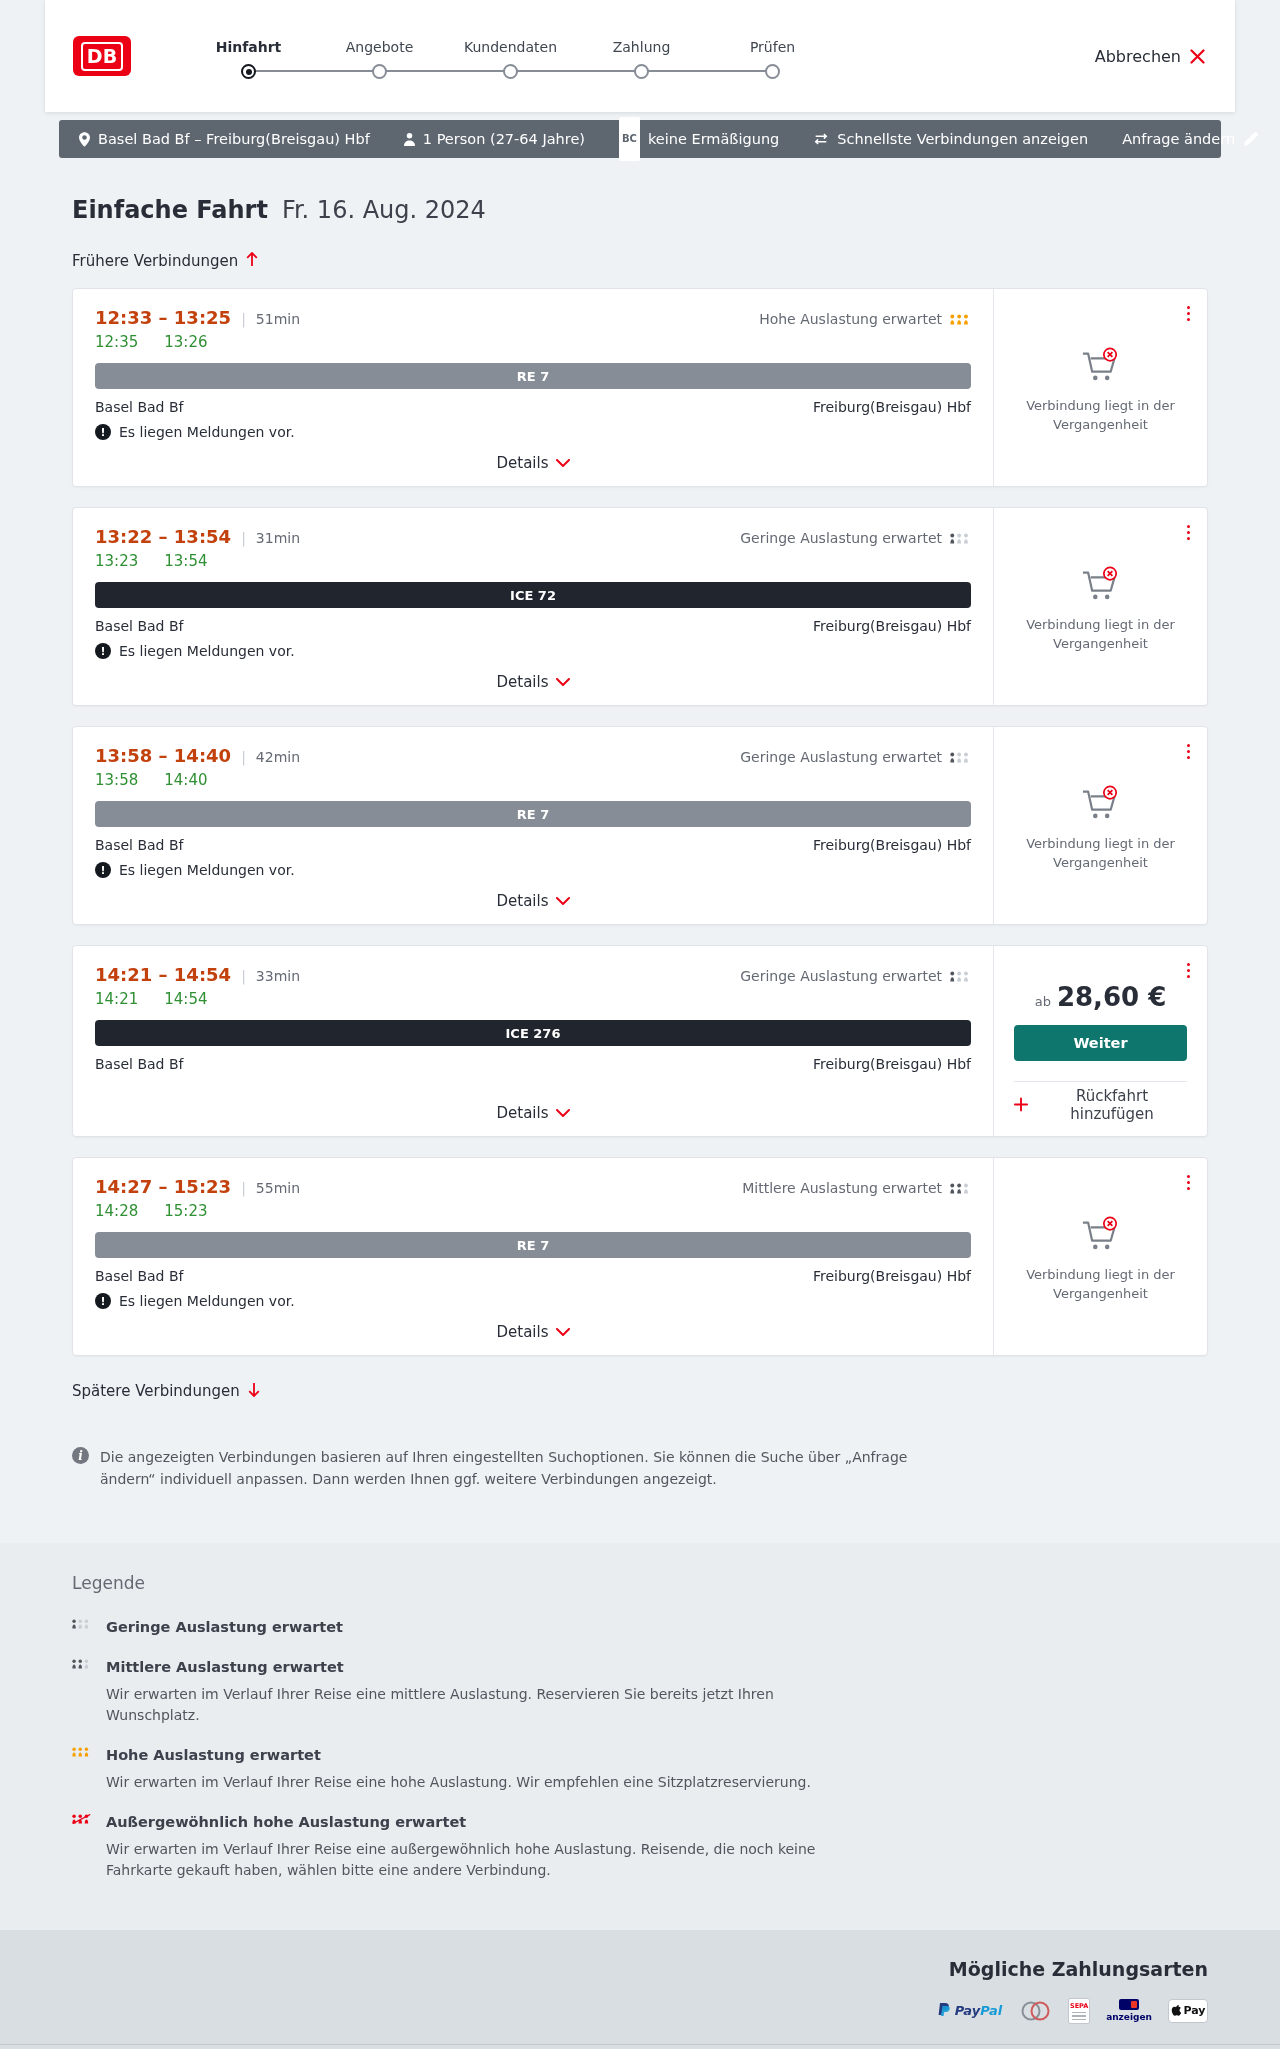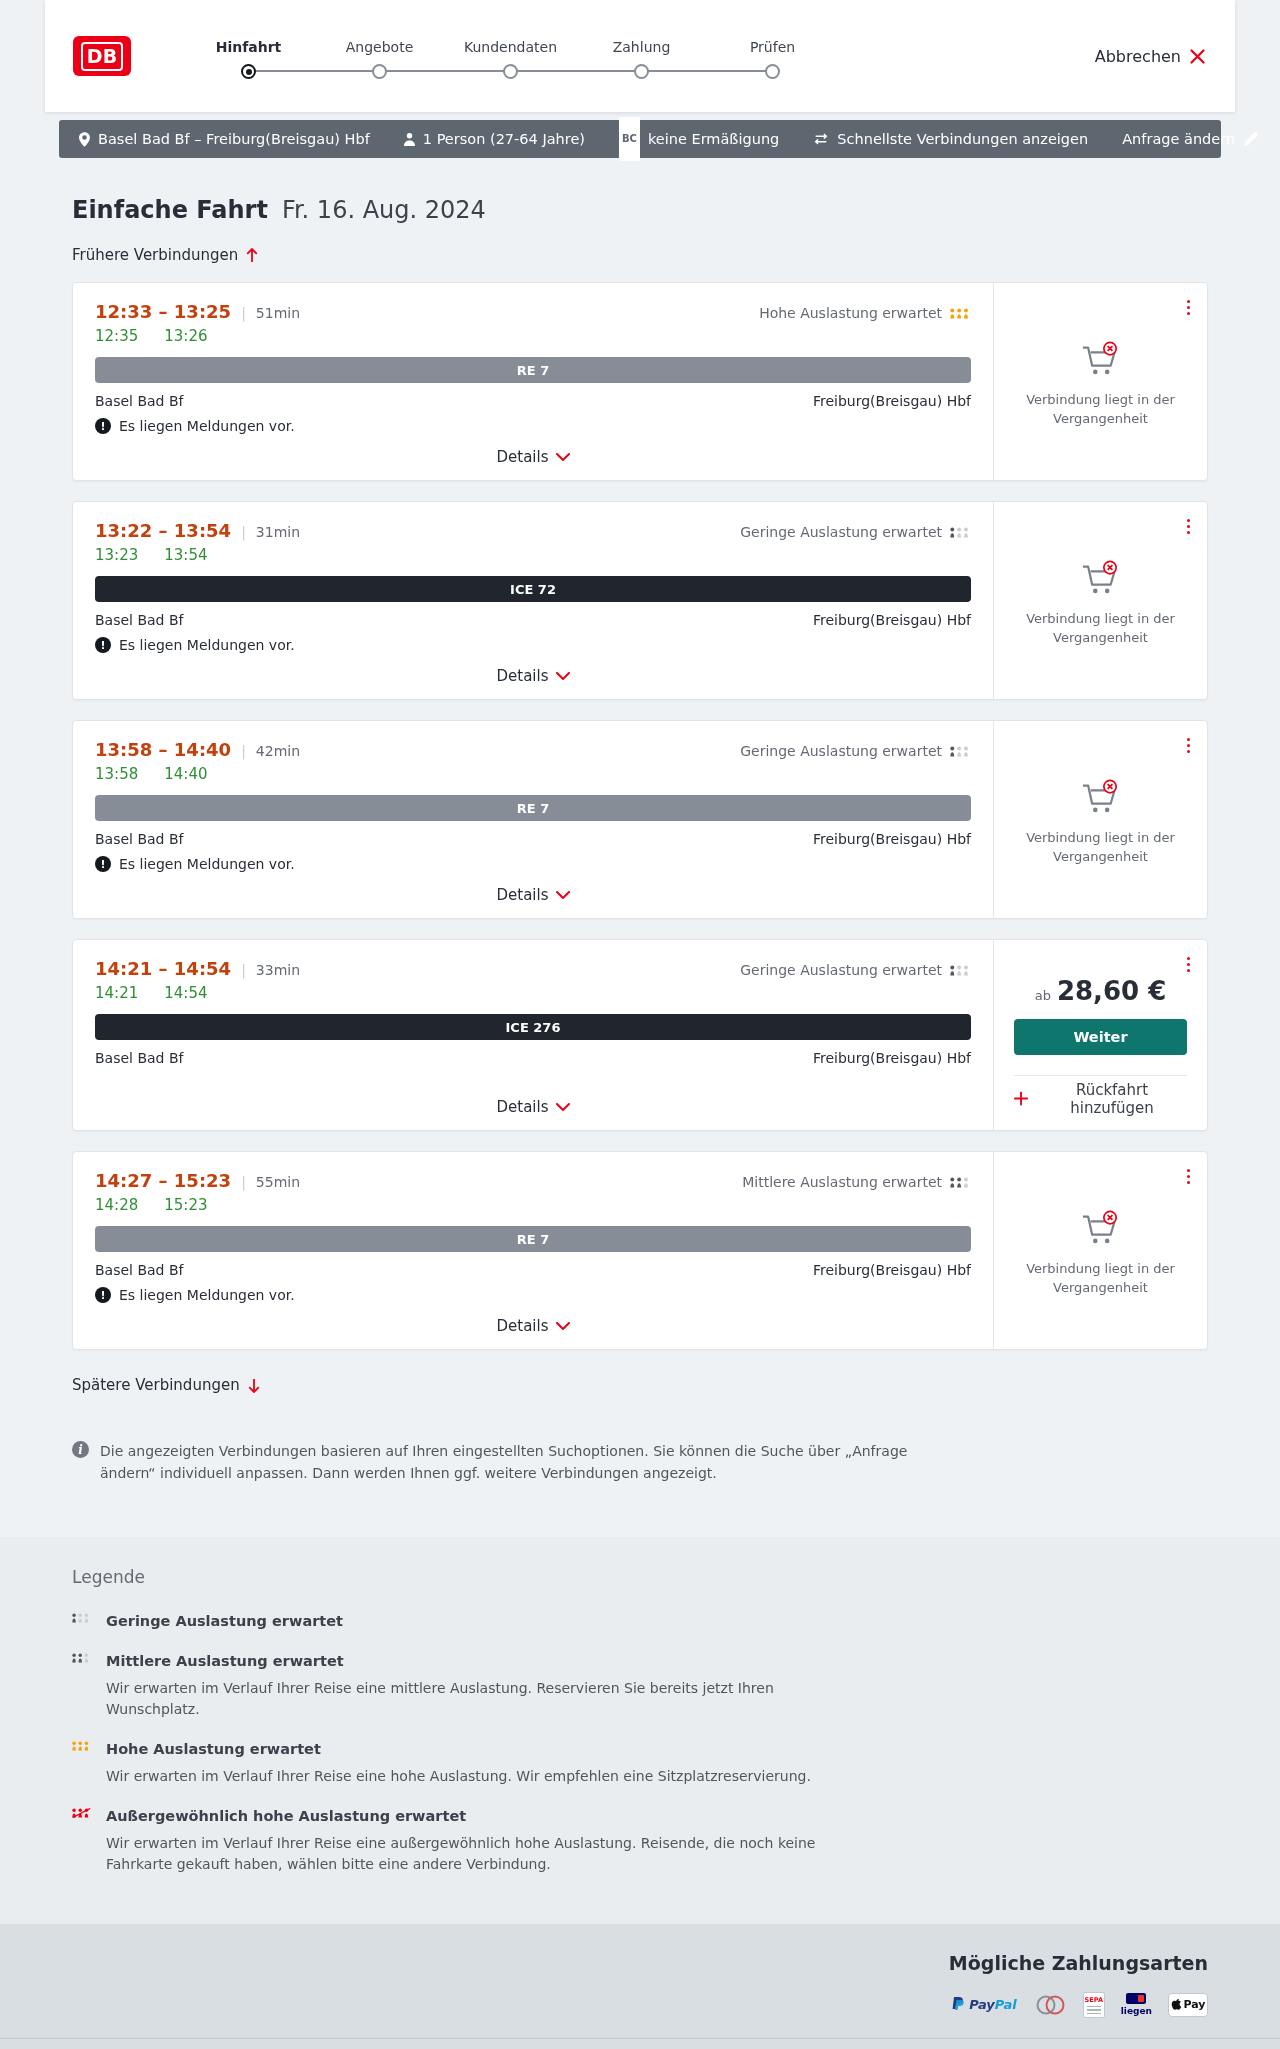--- a/index.html
+++ b/index.html
@@ -52,25 +52,25 @@
   }
   .qitem { display:flex; align-items:center; gap:8px; white-space:nowrap; }
   .bc-badge {
     background:#fff; color:#5e6670; font-size:10px; font-weight:bold;
     border-radius:2px; padding:16px 3px; line-height:12px;
   }
   .q-edit { margin-left:auto; display:flex; align-items:center; gap:9px; cursor:pointer; }
 
   
   .results { margin:0 60px; }
-  .page-title-row { margin:38px 12px 10px; display:flex; align-items:baseline; gap:14px; }
+  .page-title-row { margin:38px 12px 16px; display:flex; align-items:baseline; gap:14px; }
   .page-title { font-size:24px; font-weight:bold; color:#282d37; }
   .page-date { font-size:24px; font-weight:normal; color:#3c414b; }
   .shift-link {
-    display:inline-flex; align-items:center; gap:8px; margin:12px 12px 18px;
+    display:inline-flex; align-items:flex-start; gap:8px; margin:12px 12px 18px;
     font-size:15px; color:#282d37; background:none; border:none; cursor:pointer; font-family:inherit;
   }
   .shift-link.later { margin-top:6px; }
 
   .card {
     display:flex; background:#fff; border:1px solid #e0e4e8; border-radius:4px;
     margin:0 12px 20px; box-shadow:0 1px 2px rgba(0,0,0,.04);
   }
   .card-main { flex:1; padding:18px 22px 8px; min-width:0; }
   .time-row { display:flex; align-items:baseline; }
@@ -731,21 +731,21 @@
         </svg>
     </span>
     <span class="pay-item sepa-doc">
       <span class="sepa-word">SEPA</span>
       <span class="sepa-line"></span>
         <span class="sepa-line"></span>
         <span class="sepa-line"></span>
     </span>
     <span class="pay-item giropay">
       <span class="giro-mark"></span>
-      <span class="giro-word">liegen</span>
+      <span class="giro-word">anzeigen</span>
     </span>
     <span class="pay-item applepay">
       <svg class="icon-svg" width="11" height="13" viewBox="0 0 12 14">
           <path d="M8.8 3.3c.5-.6.9-1.5.8-2.3-.8 0-1.7.5-2.2 1.2-.5.5-.9 1.4-.8 2.2.9.1 1.7-.5 2.2-1.1zm1.6 3.4c0-1.6 1.3-2.3 1.4-2.4-.8-1.1-1.9-1.3-2.3-1.3-1-.1-1.9.6-2.4.6-.5 0-1.3-.6-2.1-.6-1.1 0-2.1.6-2.6 1.6-1.1 2-.3 4.9.8 6.5.5.8 1.2 1.7 2 1.6.8 0 1.1-.5 2.1-.5s1.3.5 2.1.5 1.4-.8 2-1.6c.6-.9.9-1.8.9-1.9-.1 0-1.9-.7-1.9-2.5z" fill="#111"></path>
         </svg>
       <span class="applepay-word">Pay</span>
     </span>
   </div>
 </section>
 

